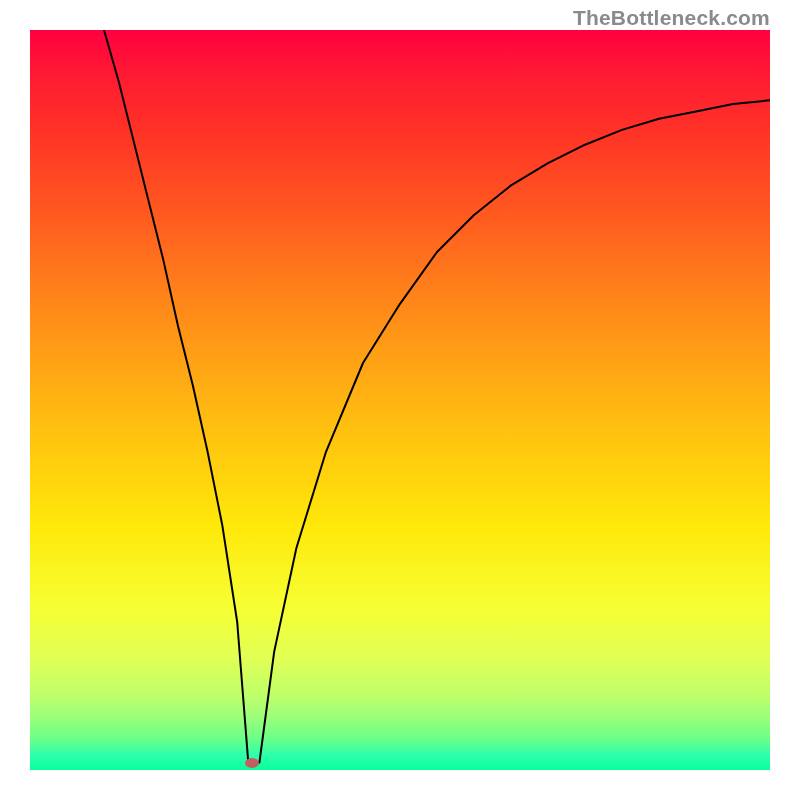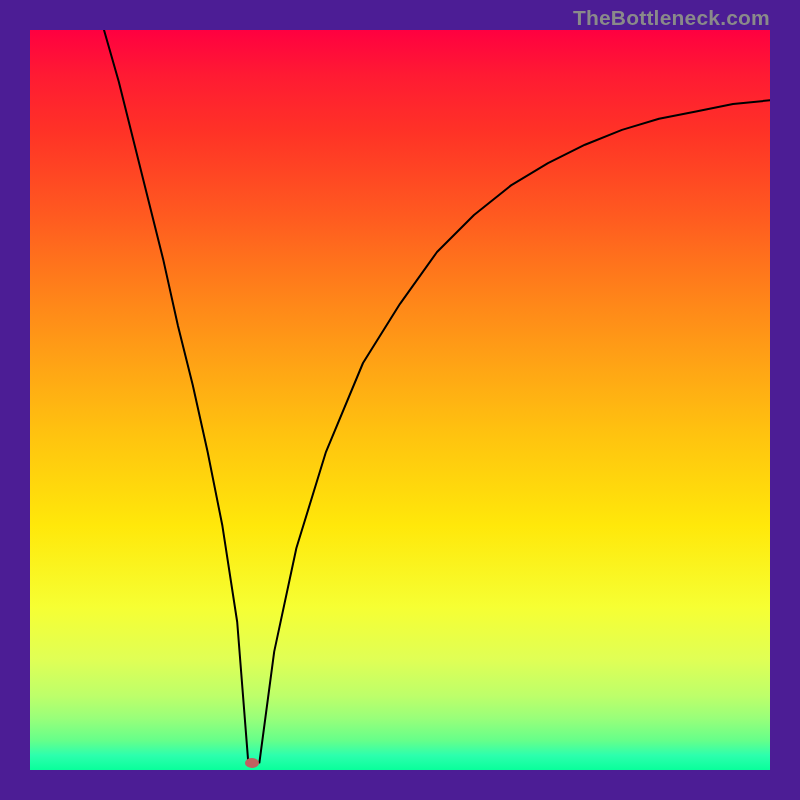--- a/index.html
+++ b/index.html
@@ -1,21 +1,21 @@
 <!DOCTYPE html>
 <html><head>
 <meta charset="utf-8">
 <style>
   * { margin: 0; padding: 0; box-sizing: border-box; }
   html, body { width: 800px; height: 800px; overflow: hidden; background: #000; }
   .frame {
     position: relative;
     width: 800px;
     height: 800px;
-    background: #4c1d95;
+    background: #ffffff;
   }
   .plot {
     position: absolute;
     left: 30px;
     top: 30px;
     width: 740px;
     height: 740px;
     overflow: hidden;
   }
   .gradient {

